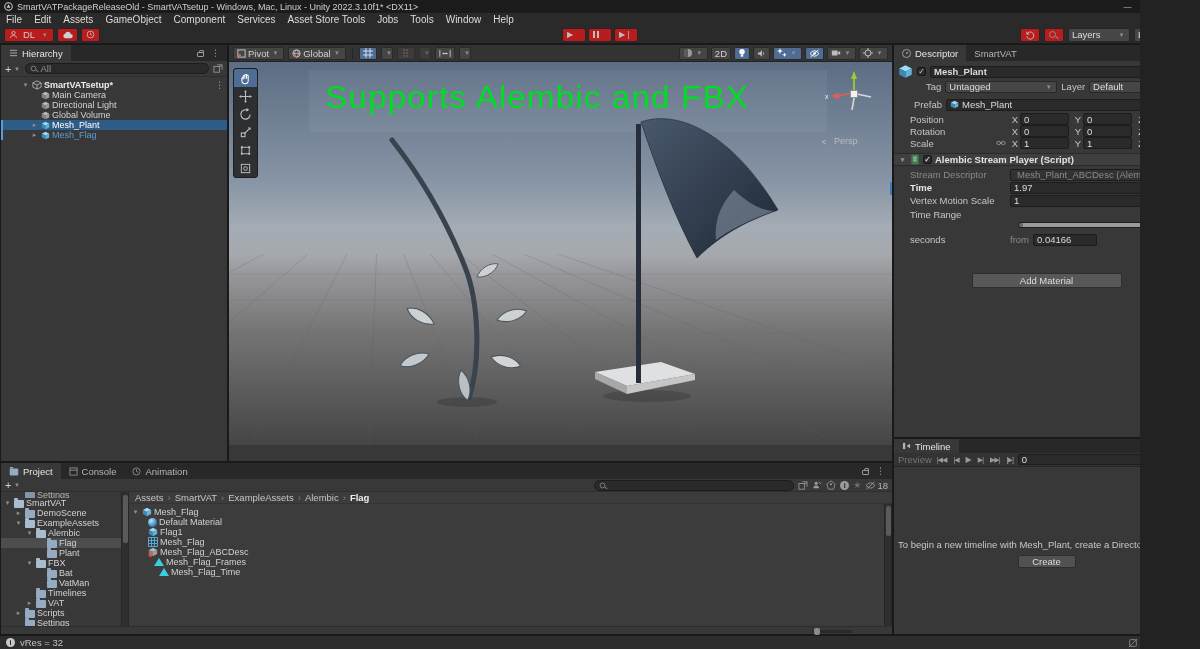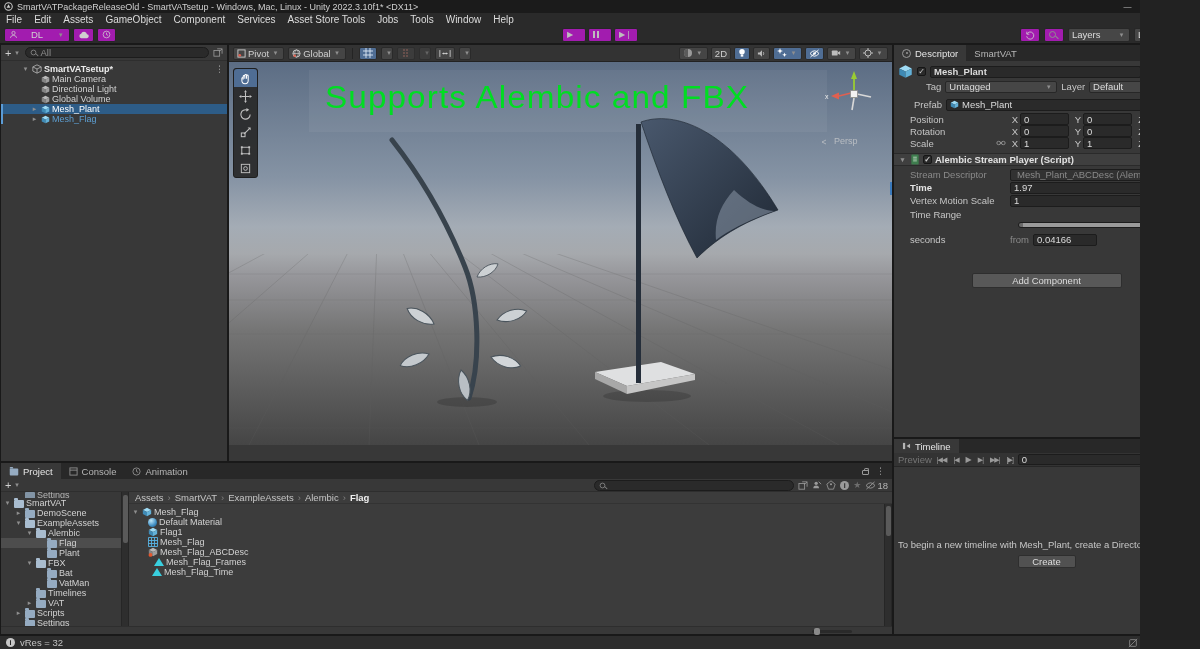--- a/index.html
+++ b/index.html
@@ -45,22 +45,22 @@
   .pause i{width:2px;height:7px;background:currentColor}
 
   
   #titlebar{left:0;top:0;width:1200px;height:13px;background:#1b1b1b;color:#cfcfcf;font-size:9px;
             display:flex;align-items:center;gap:4px;padding-left:4px}
   #wincontrols{position:absolute;right:0;top:0;height:13px;display:flex}
   #wincontrols span{width:29px;text-align:center;font-size:8px;line-height:13px;color:#c5c5c5}
   #menubar{left:0;top:13px;width:1200px;height:13px;background:#2a2a2a;display:flex;align-items:center;font-size:10px}
   #menubar .mi{padding:0 6px;color:#dcdcdc}
   #toolbar{left:0;top:26px;width:1200px;height:18px;background:#2a2a2a;border-bottom:1px solid #191919;display:flex;align-items:center}
-  .tbtn{background:#a21caf;border:1px solid #262626;border-radius:2px;height:14px;display:flex;
-        align-items:center;justify-content:flex-start;gap:13px;color:#cfcfcf;padding:0 4px}
+  .tbtn{background:#b91c1c;border:1px solid #262626;border-radius:2px;height:14px;display:flex;
+        align-items:center;justify-content:flex-start;gap:5px;color:#cfcfcf;padding:0 4px}
 
   #hierarchy{left:0;top:44px;width:228px;height:418px;background:#383838;border:1px solid #191919}
   #scene{left:228px;top:44px;width:665px;height:418px;background:#383838;border:1px solid #191919}
   #inspector{left:893px;top:44px;width:307px;height:394px;background:#383838;border:1px solid #191919}
   #timeline{left:893px;top:438px;width:307px;height:197px;background:#383838;border:1px solid #191919}
   #project{left:0;top:462px;width:893px;height:173px;background:#383838;border:1px solid #191919}
   #statusbar{left:0;top:635px;width:1200px;height:14px;background:#2d2d2d;border-top:1px solid #191919;
              display:flex;align-items:center;gap:5px;padding:0 6px;color:#c2c2c2}
 
   .tabbar{height:16px;background:#282828;display:flex;align-items:stretch;font-size:9.5px}
@@ -216,20 +216,33 @@
         <span class="car d"></span>
       </div>
       <div class="dd" style="width:62px;height:14px">
         <span>Layout</span>
         <span class="car d"></span>
       </div>
     </div>
   </div>
 
   <div id="hierarchy" class="abs">
+    <div class="tabbar">
+      <div class="tab active">
+        <svg width="9" height="8" viewBox="0 0 10 9">
+            <path d="M1 1.5h8M1 4.5h8M1 7.5h8" stroke="#b5b5b5"></path>
+          </svg>
+        <span>Hierarchy</span>
+      </div>
+      <div class="spacer"></div>
+      <div class="right">
+        <span class="lock"></span>
+        <span class="kebab"></span>
+      </div>
+    </div>
     <div class="h-tools">
       <div class="r" style="gap:1px">
         <span style="color:#cfcfcf;font-size:11px">+</span>
           <span class="car d"></span>
       </div>
       <div class="search">
         <span class="mag" style="transform:scale(.8)"></span>
         <span>All</span>
       </div>
       <svg width="10" height="9" viewBox="0 0 12 11">
@@ -697,21 +710,21 @@
         <span class="disabled">to</span>
         <div class="fld" style="width:40px">
             <span>6.25</span>
           </div>
       </div>
       <div style="text-align:right;color:#8e8e8e;height:11px;padding-right:2px">6.208s</div>
     </div>
 
     <div style="display:flex;justify-content:center;margin-top:16px">
       <div class="btn" style="width:150px;height:15px;background:#585858">
-        <span>Add Component</span>
+        <span>Add Material</span>
       </div>
     </div>
   </div>
 
   <div id="timeline" class="abs">
     <div class="tabbar" style="height:14px">
       <div class="tab active">
         <svg width="9" height="8" viewBox="0 0 10 9">
             <rect x="1" y="1" width="2.5" height="7" fill="#b5b5b5"></rect>
             <path d="M5 1v7M5 4.5 9 2v5Z" fill="#b5b5b5"></path>
@@ -927,21 +940,21 @@
                   <path d="M1 3.5 6 6v5L1 8.5Z" fill="#848484"></path>
                   <path d="M11 3.5 6 6v5l5-2.5Z" fill="#9e9e9e"></path>
                   <circle cx="3" cy="9.5" r="2.3" fill="#e4572e"></circle>
                 </svg>
               <span class="lbl">Mesh_Flag_ABCDesc</span>
             </div>
             <div class="trow" style="padding-left:25px">
               <span class="tri"></span>
               <span class="lbl">Mesh_Flag_Frames</span>
             </div>
-            <div class="trow" style="padding-left:23px">
+            <div class="trow" style="padding-left:30px">
               <span class="tri"></span>
               <span class="lbl">Mesh_Flag_Time</span>
             </div>
           </div>
           <div class="p-scroll">
               <div class="thumb" style="top:2px;height:30px"></div>
             </div>
         </div>
       </div>
     </div>

